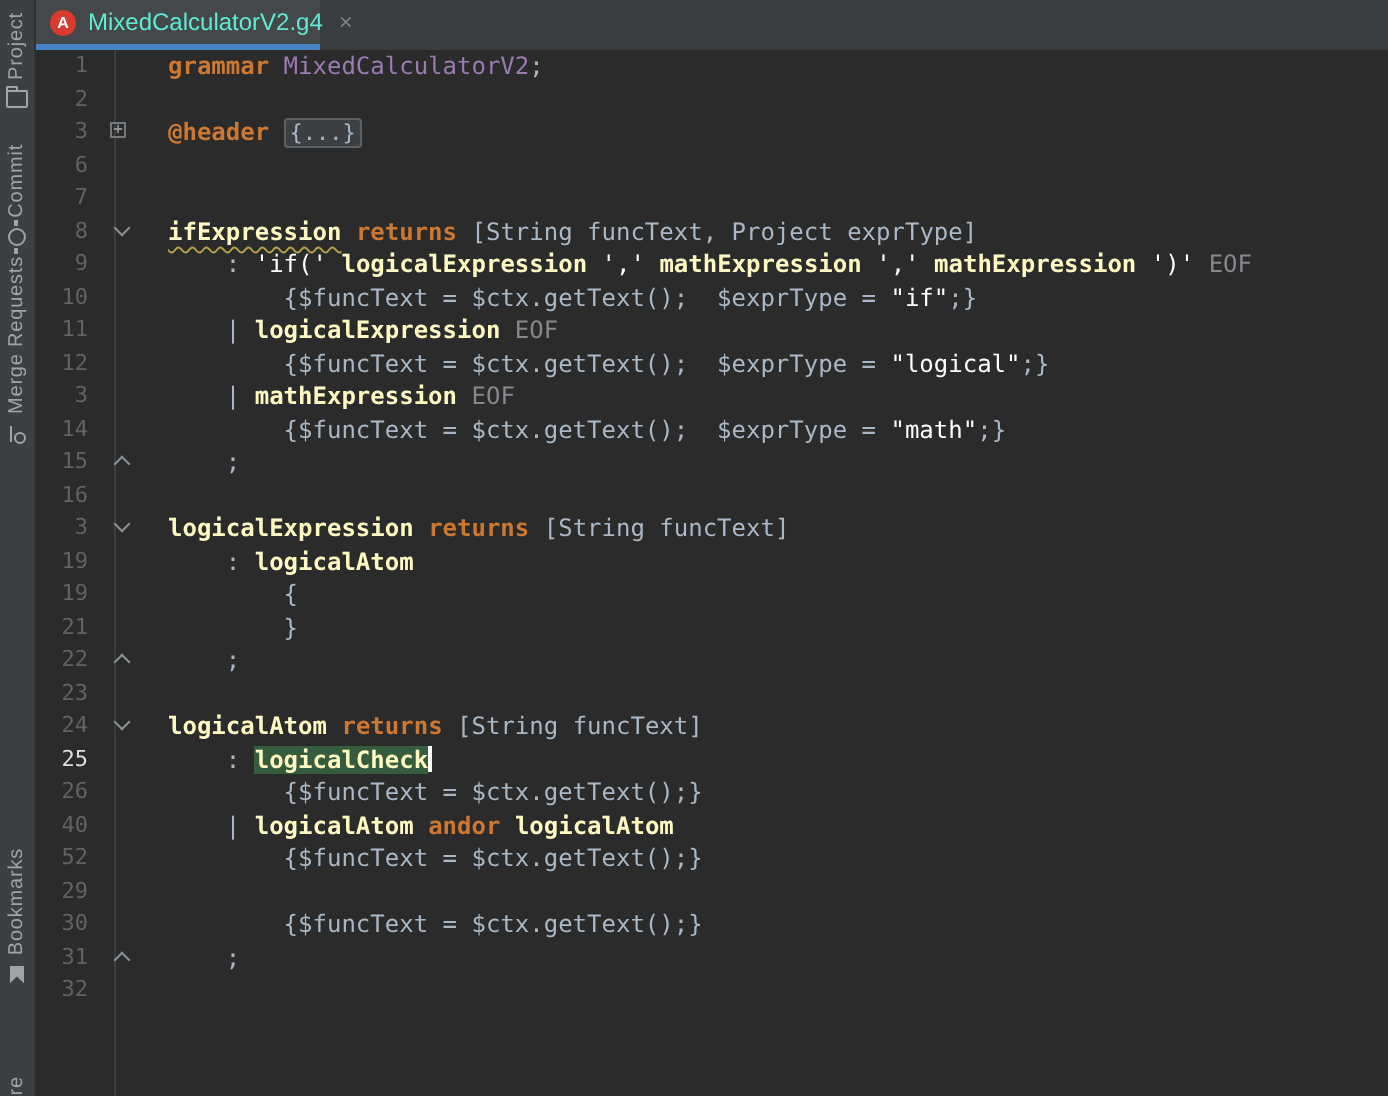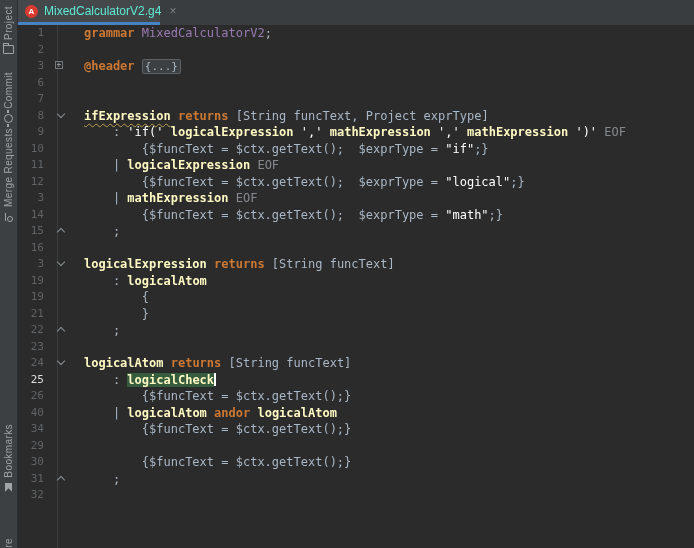--- a/index.html
+++ b/index.html
@@ -236,21 +236,21 @@
             <span class="gutter-num">26</span>
             <span class="fold-cell"></span>
             <span class="code-text"><span class="tok-plain">        {$funcText = $ctx.getText();}</span></span>
           </div>
           <div class="line">
             <span class="gutter-num">40</span>
             <span class="fold-cell"></span>
             <span class="code-text"><span class="tok-plain">    | </span><span class="tok-rule">logicalAtom</span><span class="tok-plain"> </span><span class="tok-kw">andor</span><span class="tok-plain"> </span><span class="tok-rule">logicalAtom</span></span>
           </div>
           <div class="line">
-            <span class="gutter-num">34</span>
+            <span class="gutter-num">52</span>
             <span class="fold-cell"></span>
             <span class="code-text"><span class="tok-plain">        {$funcText = $ctx.getText();}</span></span>
           </div>
           <div class="line">
             <span class="gutter-num">29</span>
             <span class="fold-cell"></span>
           </div>
           <div class="line">
             <span class="gutter-num">30</span>
             <span class="fold-cell"></span>

